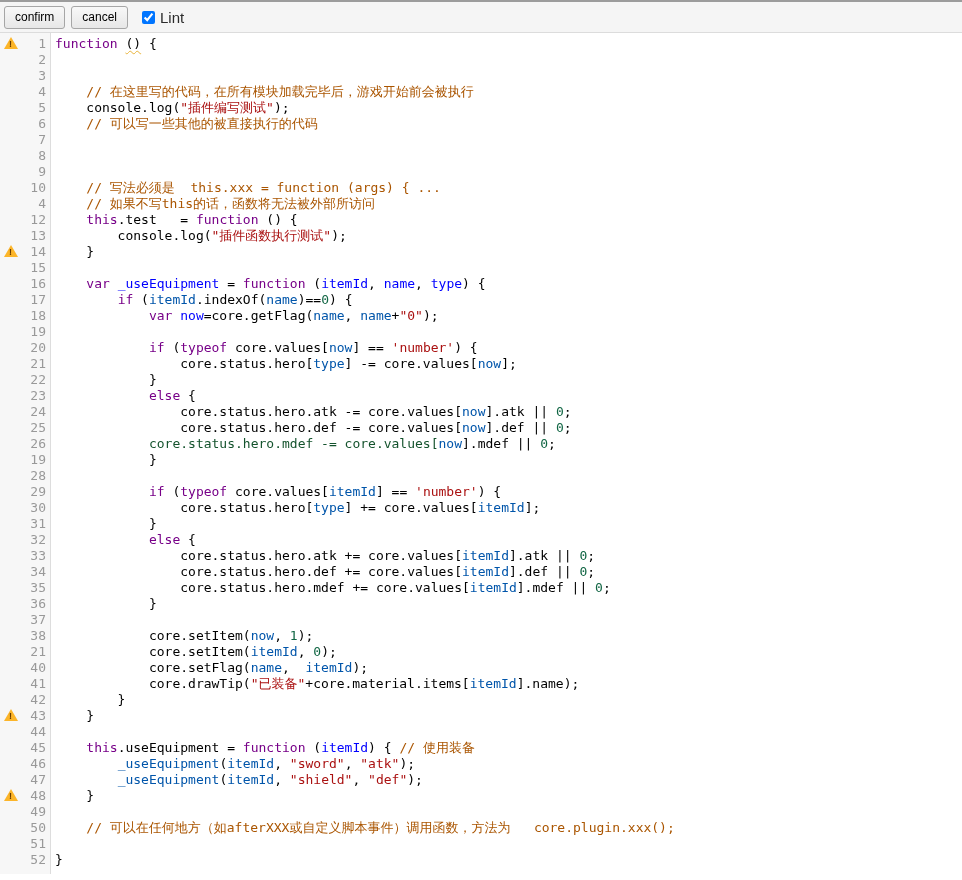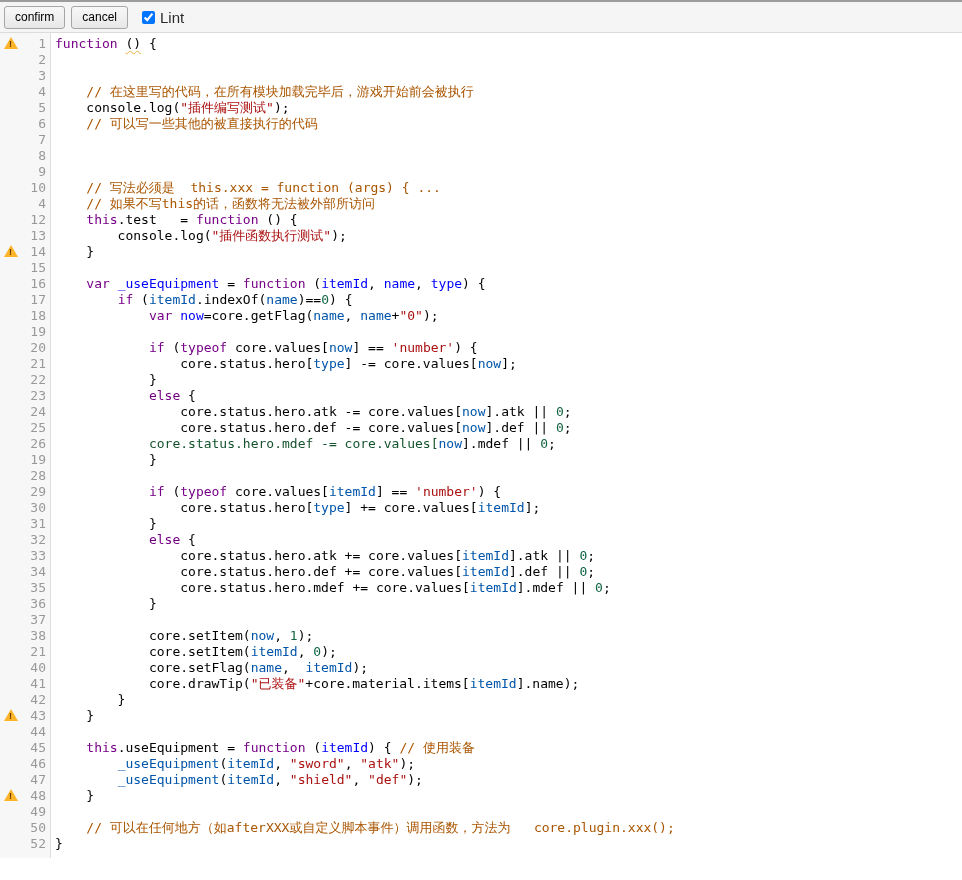--- a/index.html
+++ b/index.html
@@ -269,20 +269,24 @@
       </div>
       <div class="line">
         <div class="gutter"><span class="lineno">49</span></div>
         <div class="code"></div>
       </div>
       <div class="line">
         <div class="gutter"><span class="lineno">50</span></div>
         <div class="code"><span class="tok-cmt" style="color: rgb(170, 85, 0);">    // 可以在任何地方（如afterXXX或自定义脚本事件）调用函数，方法为   core.plugin.xxx();</span></div>
       </div>
       <div class="line">
+        <div class="gutter"><span class="lineno">51</span></div>
+        <div class="code"></div>
+      </div>
+      <div class="line">
         <div class="gutter"><span class="lineno">52</span></div>
         <div class="code"><span class="tok-pl" style="color: rgb(0, 0, 0);">}</span></div>
       </div>
       <div class="line" style="height: 6px;">
         <div class="gutter pad"></div>
       </div>
     </div>
 
 </div>
 

